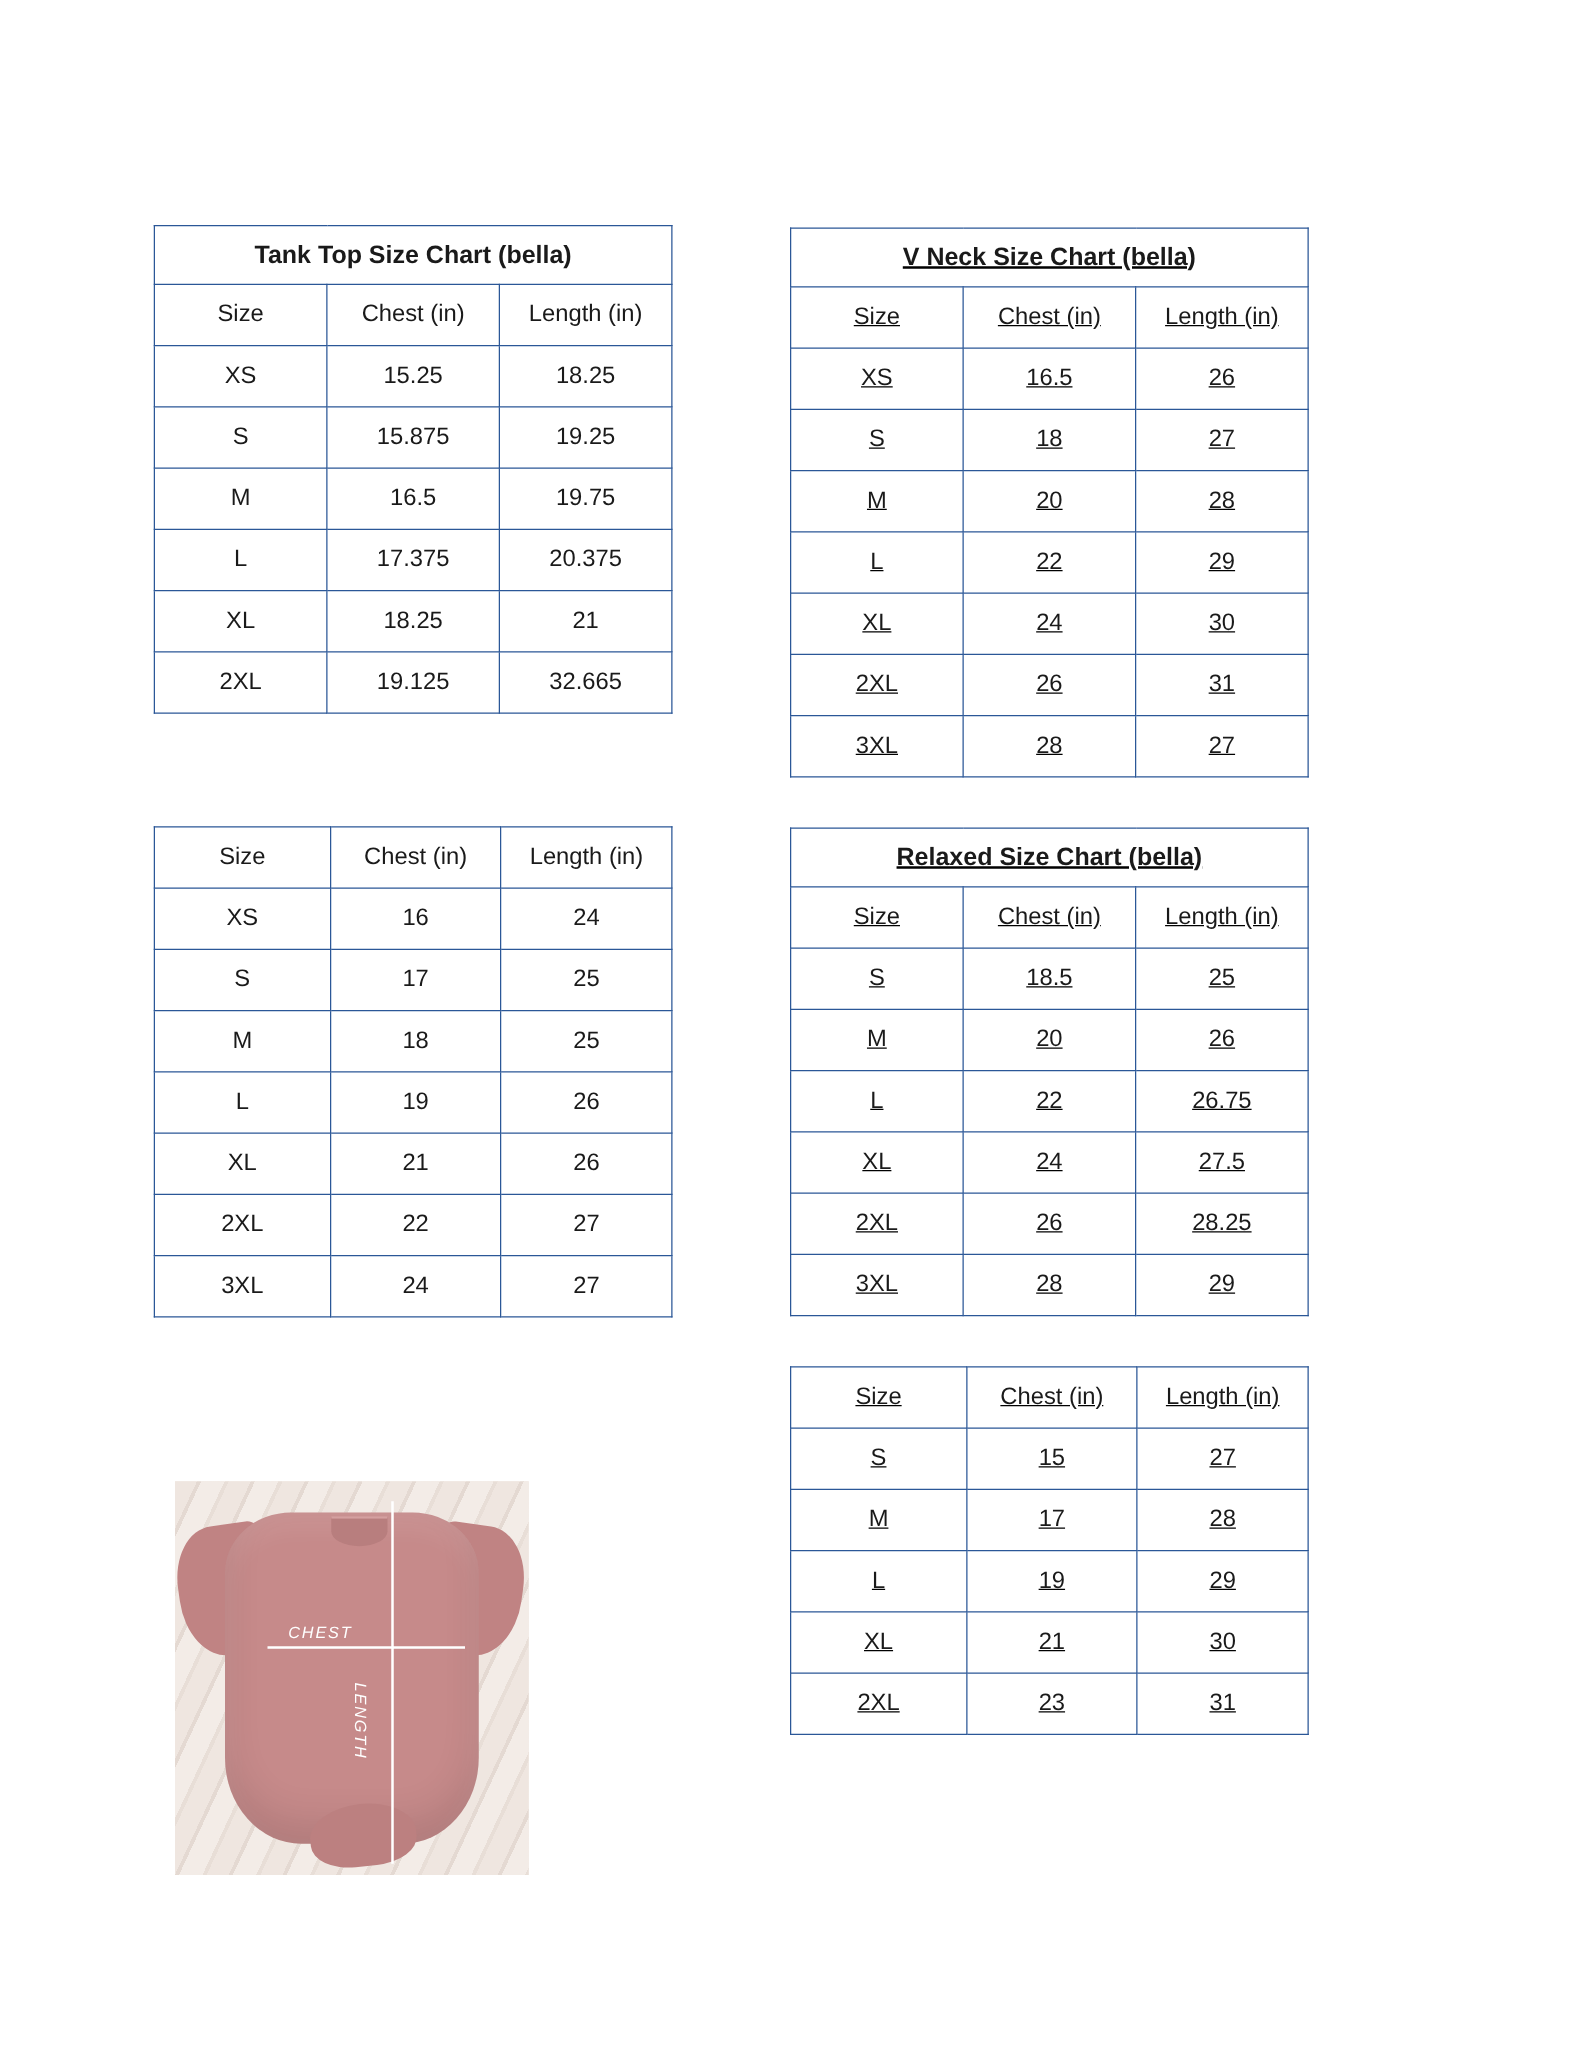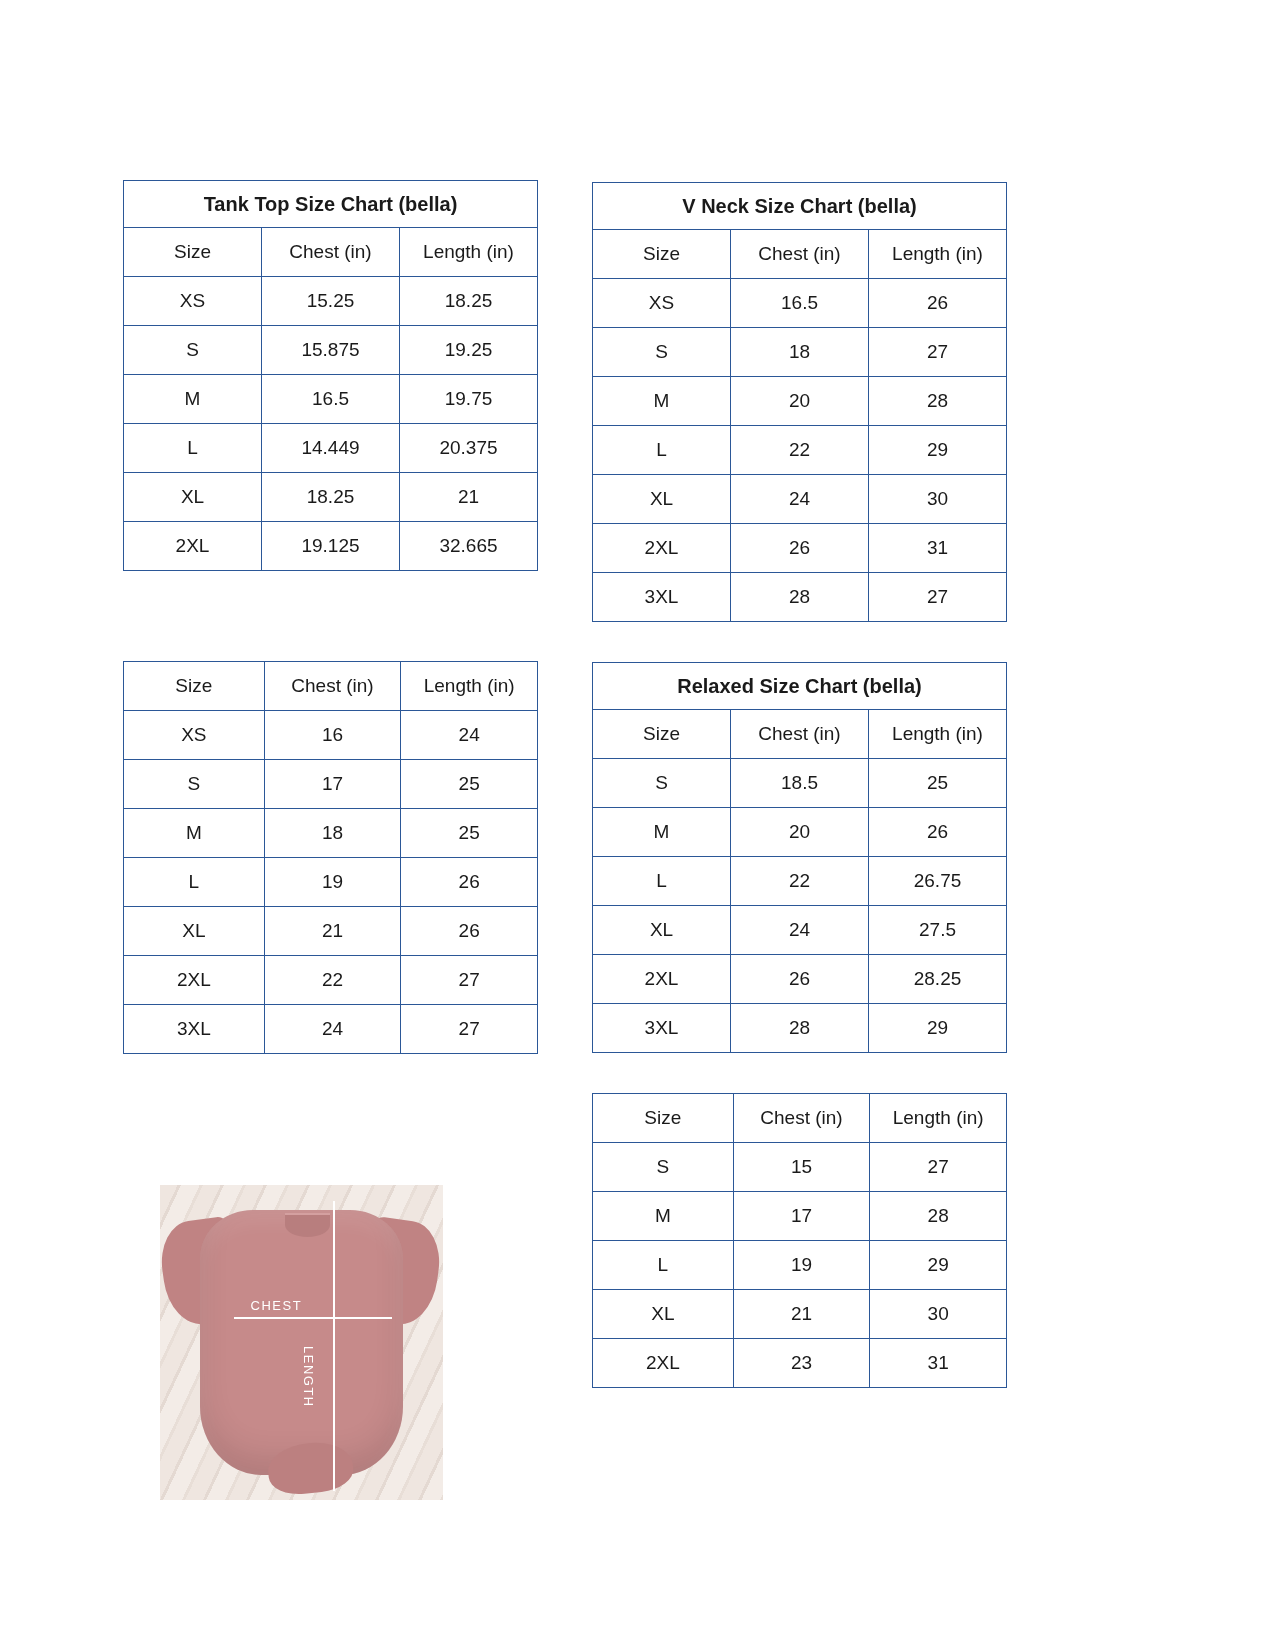--- a/index.html
+++ b/index.html
@@ -21,23 +21,24 @@
     height: 1650px;
   }
   .col-left {
     position: absolute;
     left: 123px;
     top: 180px;
     width: 415px;
   }
   .col-right {
     position: absolute;
-    left: 592px;
+    left: 632px;
     top: 182px;
     width: 415px;
+    text-decoration: underline;
   }
   table.size-chart {
     border-collapse: collapse;
     width: 100%;
     table-layout: fixed;
     background: #ffffff;
   }
   table.size-chart td,
   table.size-chart th {
     border: 1.5px solid #2b5797;
@@ -56,24 +57,25 @@
   }
   .col-size { width: 34%; }
   .col-chest { width: 33%; }
   .col-length { width: 33%; }
 
   .spacer-lg { height: 90px; }
   .spacer-md { height: 40px; }
 
   .tshirt-block {
     position: absolute;
-    left: 160px;
+    left: 140px;
     top: 1185px;
     width: 283px;
     height: 315px;
+    font-style: italic;
   }
   .tshirt-photo {
     position: relative;
     width: 100%;
     height: 100%;
     overflow: hidden;
     background: #efe7e1;
   }
   .wood {
     position: absolute;
@@ -201,21 +203,21 @@
           <td>15.875</td>
           <td>19.25</td>
         </tr>
         <tr>
           <td>M</td>
           <td>16.5</td>
           <td>19.75</td>
         </tr>
         <tr>
           <td>L</td>
-          <td>14.449</td>
+          <td>17.375</td>
           <td>20.375</td>
         </tr>
         <tr>
           <td>XL</td>
           <td>18.25</td>
           <td>21</td>
         </tr>
         <tr>
           <td>2XL</td>
           <td>19.125</td>

